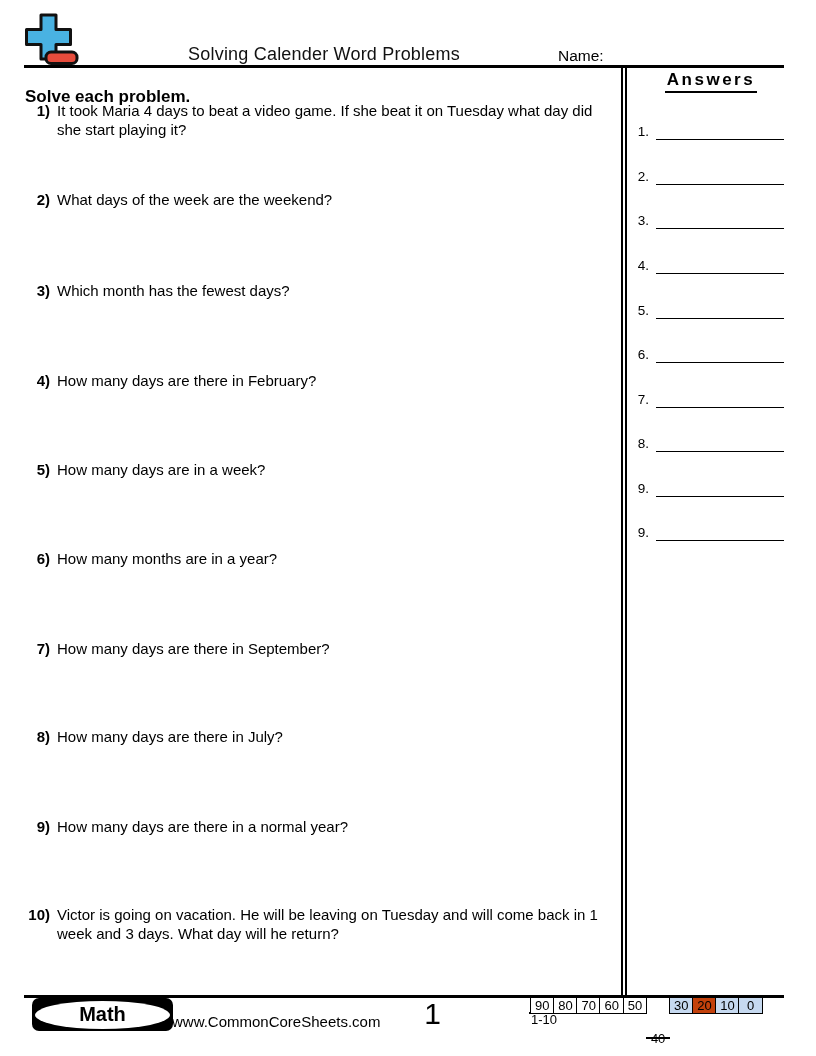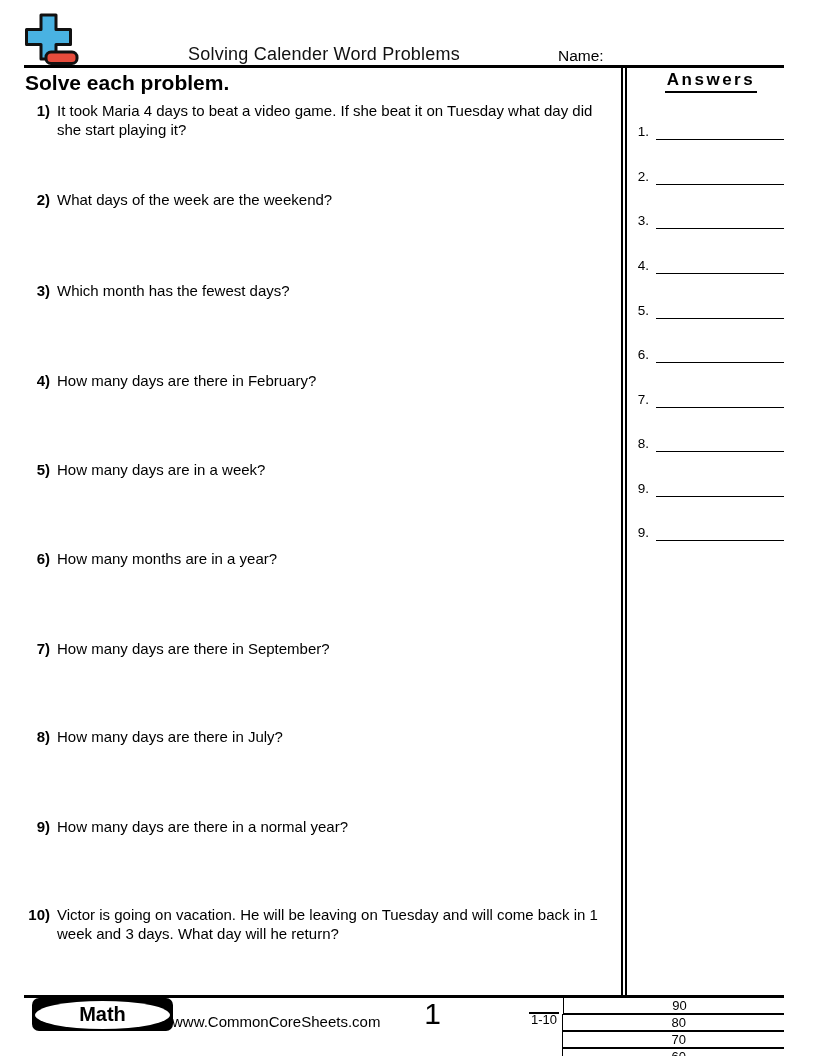--- a/index.html
+++ b/index.html
@@ -15,21 +15,21 @@
   }
 
   
   .logo { position:absolute; left:20px; top:11px; width:60px; height:56px; }
   .ws-title {
     position:absolute; left:24px; top:44px; width:600px;
     text-align:center; font-size:18px; color:#111; letter-spacing:0.2px;
   }
   .name-label { position:absolute; left:558px; top:47px; font-size:15.5px; }
   .header-rule { position:absolute; left:24px; top:65px; width:771px; height:3px; background:#000; }
-  .instruction { position:absolute; left:25px; top:71px; font-size:21px; font-weight:bold; }
+  .instruction { position:absolute; left:25px; top:87px; font-size:17px; font-weight:bold; }
 
   
   .problem {
     position:absolute; left:24px; width:596px;
     display:flex; align-items:flex-start;
     font-size:15px; line-height:19px;
   }
   .pnum { width:26px; text-align:right; font-weight:bold; flex:none; }
   .ptext { margin-left:7px; width:555px; }
   .p0{top:101px}.p1{top:190px}.p2{top:281px}.p3{top:371px}.p4{top:460px}
@@ -68,23 +68,22 @@
     display:flex; align-items:center; justify-content:center;
     font-size:20px; font-weight:bold;
   }
   .website { position:absolute; left:172px; top:1013px; font-size:15px; }
   .page-num { position:absolute; left:390px; top:997px; width:85px; text-align:center; font-size:30px; }
   .score-label {
     position:absolute; left:529px; top:998px; height:16px;
     font-size:13px; border-bottom:2px solid #000; padding:14px 2px 0 2px;
   }
   .score-table {
-    position:absolute; left:563px; top:997px; width:233px; height:17px;
+    position:absolute; left:530px; top:997px; width:233px; height:17px;
     display:flex;
-    flex-direction:column;
   }
   .score-cell {
     flex:1; border:1.5px solid #000; margin-left:-1.5px;
     display:flex; align-items:center; justify-content:center;
     font-size:13px; background:#fff;
   }
   .score-cell:first-child { margin-left:0; }
 </style>
 </head>
 <body>

